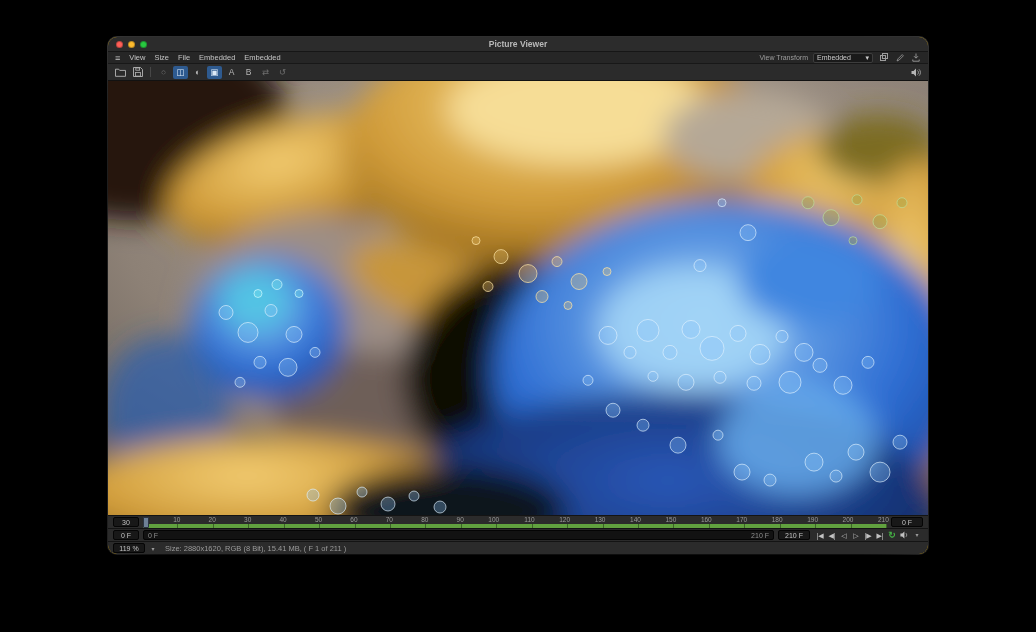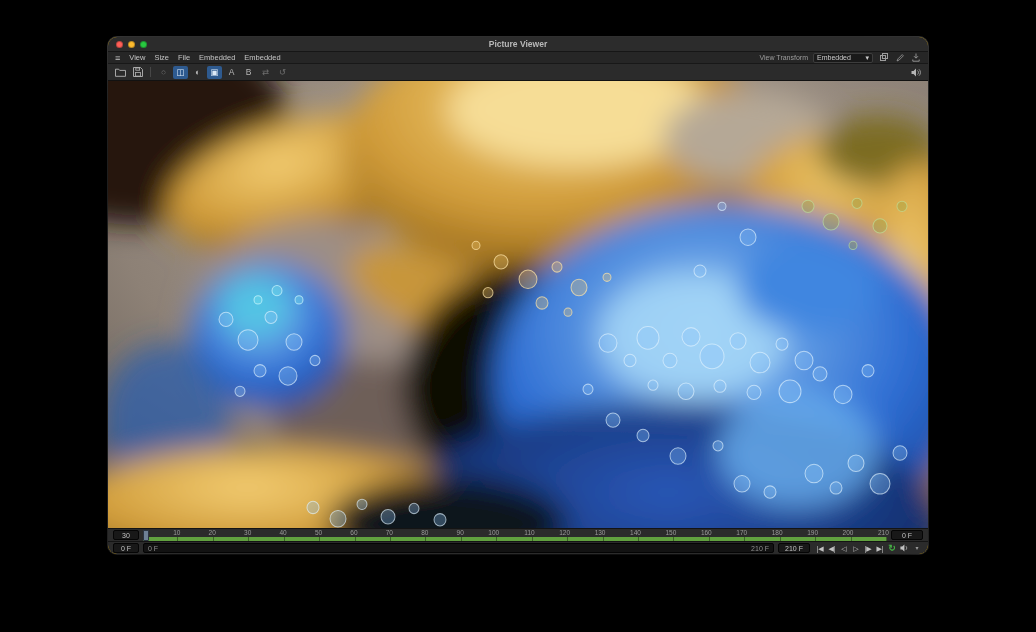--- a/index.html
+++ b/index.html
@@ -316,14 +316,19 @@
       <span class="t-btn">
         <svg width="9" height="8" viewBox="0 0 9 8">
             <path d="M0.4 2.6h1.8L4.4 0.4v7.2L2.2 5.4H0.4z" fill="#c2c2c2"></path>
             <path d="M5.8 2.1a2.4 2.4 0 0 1 0 3.8" fill="none" stroke="#c2c2c2" stroke-width=".7"></path>
           </svg>
       </span>
       <span class="t-btn t-caret">▾</span>
     </div>
   </div>
 
+  <div class="row">
+    <div class="field f32">119 %</div>
+    <span class="caret-btn">▾</span>
+    <span class="status-text">Size: 2880x1620, RGB (8 Bit), 15.41 MB,  ( F 1 of 211 )</span>
+  </div>
 
 </div>
 
 </body></html>

